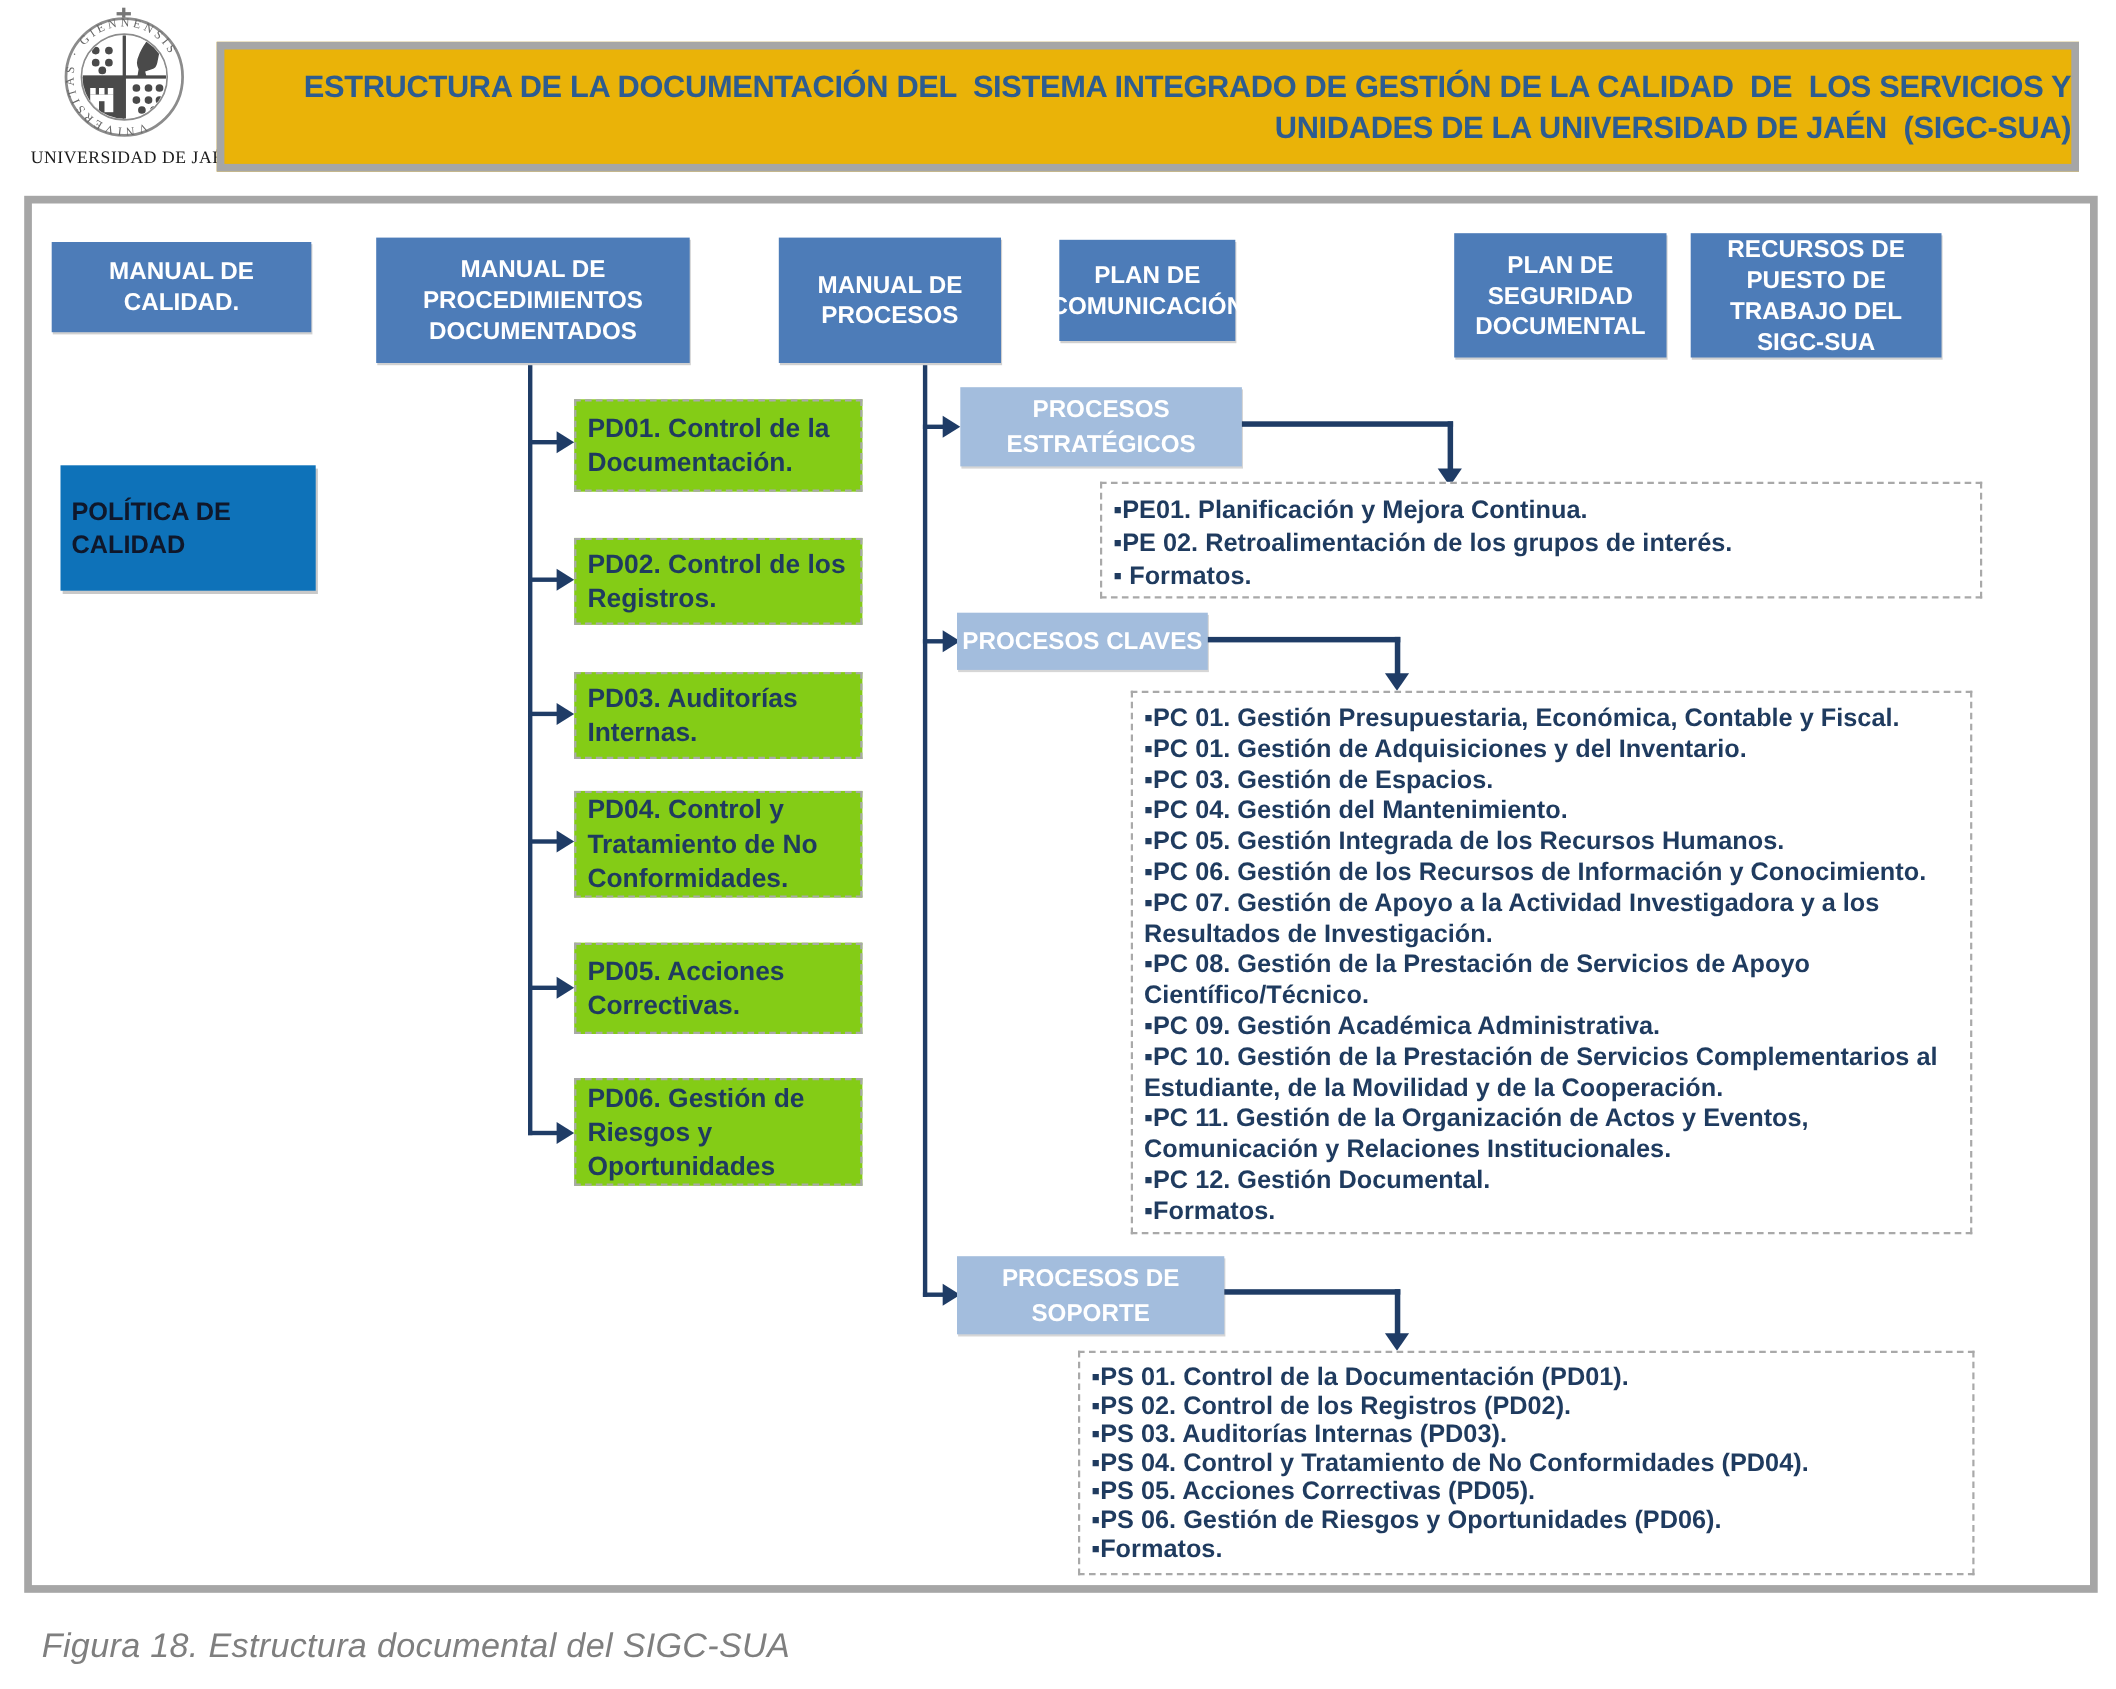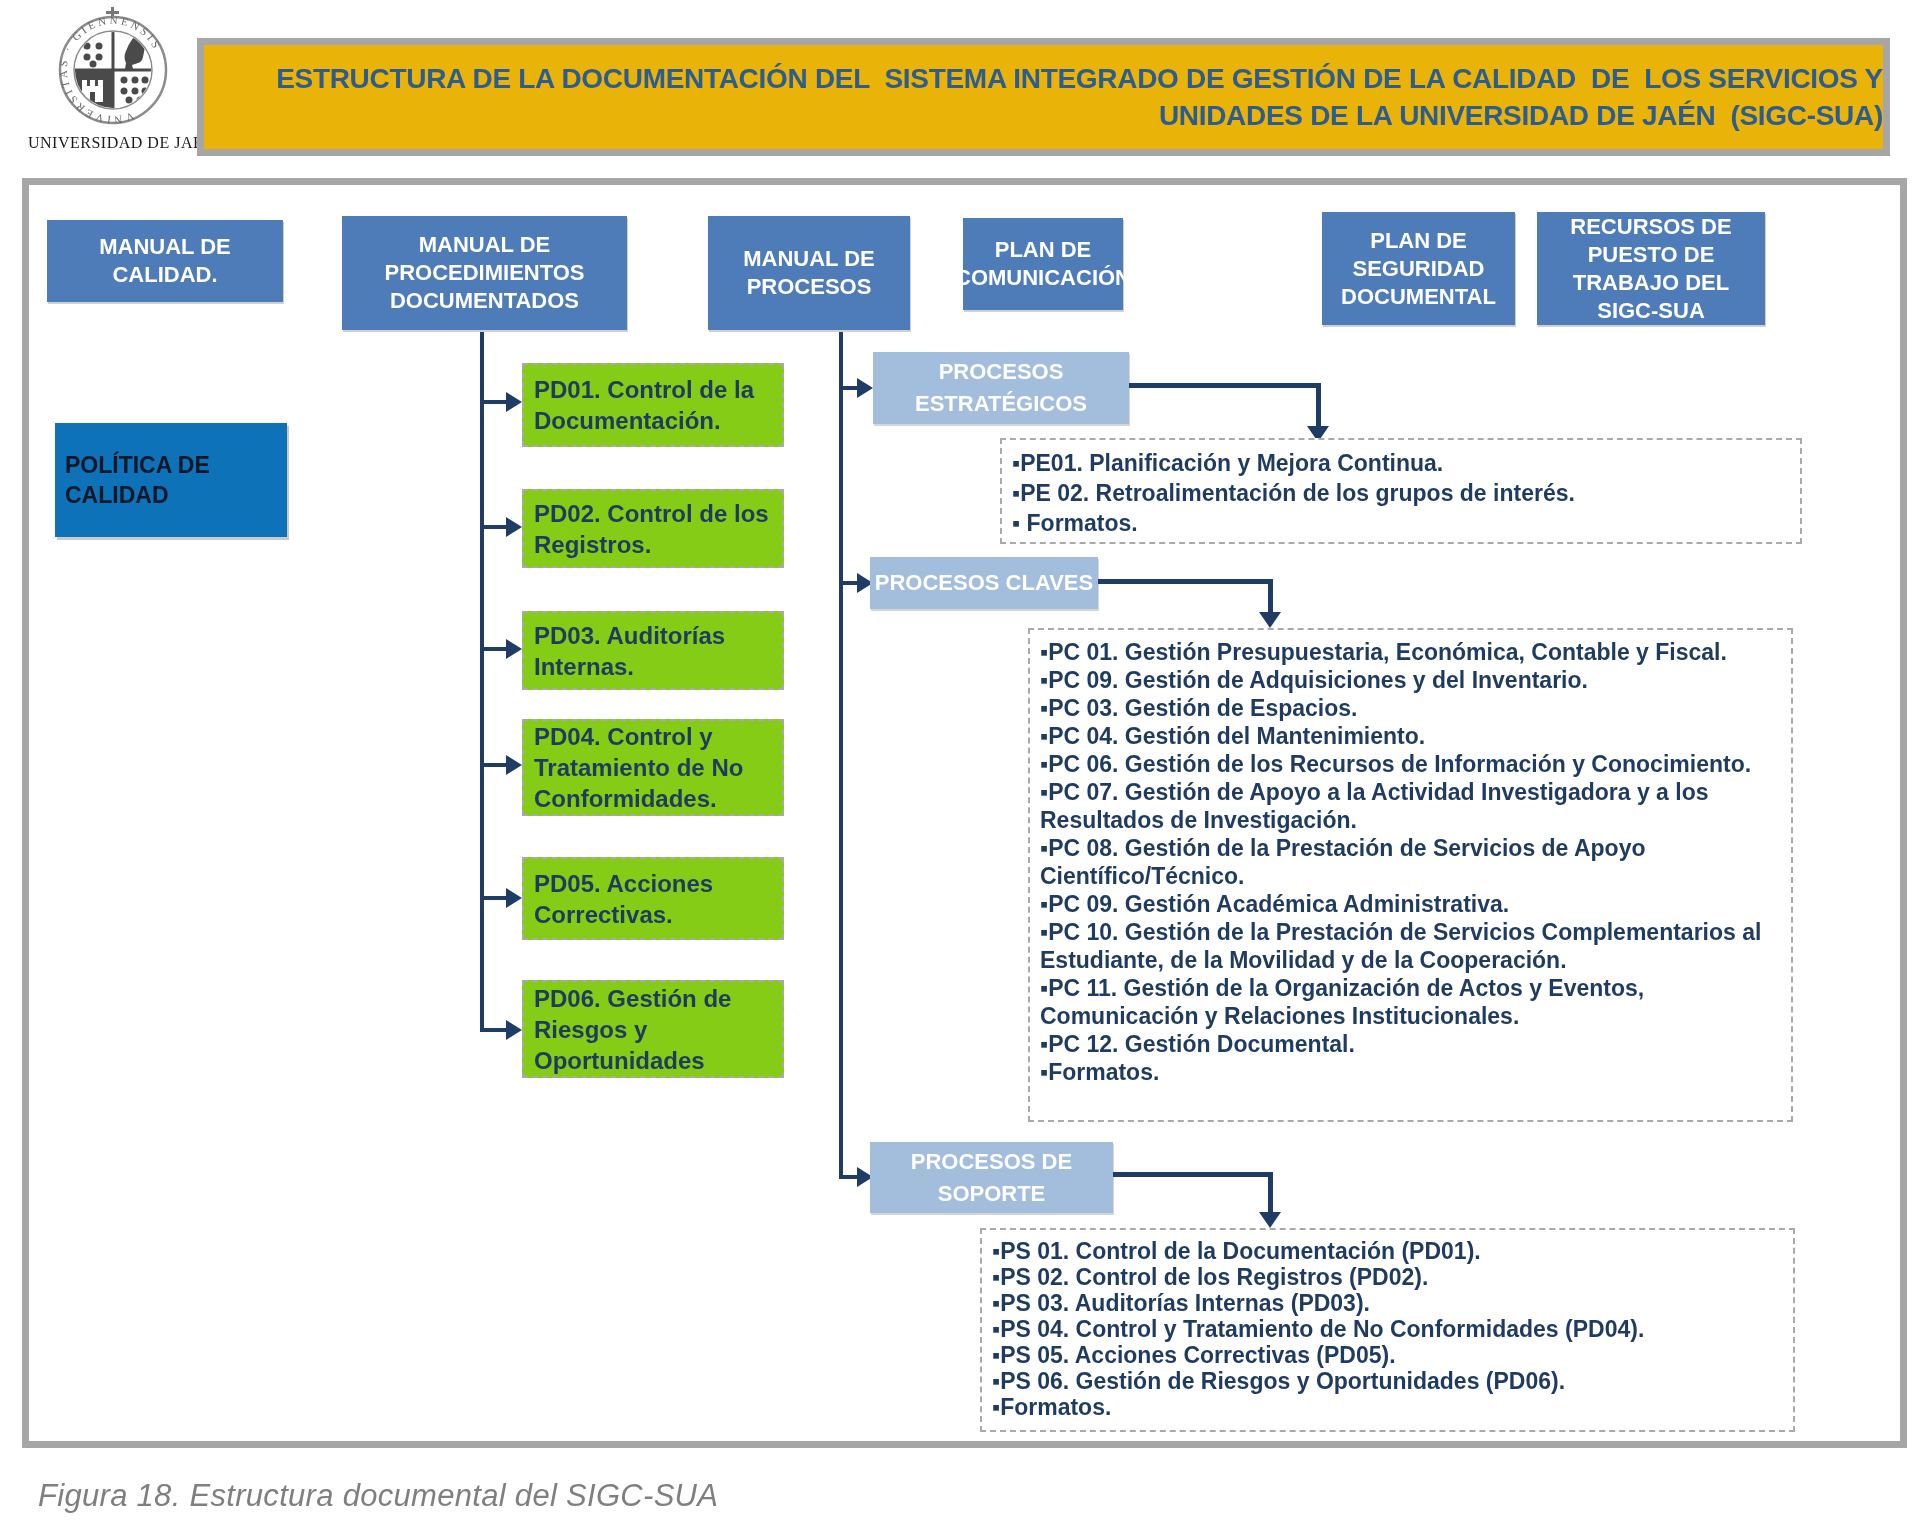--- a/index.html
+++ b/index.html
@@ -239,23 +239,24 @@
   <div class="arrow-down" style="left:1259px;top:1212px;"></div>
 
   <div class="list-box pe-items" style="left:1000px;top:438px;width:802px;height:106px;">
     <div class="item">▪PE01. Planificación y Mejora Continua.</div>
     <div class="item">▪PE 02. Retroalimentación de los grupos de interés.</div>
     <div class="item">▪ Formatos.</div>
   </div>
 
   <div class="list-box pc-items" style="left:1028px;top:628px;width:765px;height:494px;">
     <div class="item">▪PC 01. Gestión Presupuestaria, Económica, Contable y Fiscal.</div>
-    <div class="item">▪PC 09. Gestión de Adquisiciones y del Inventario.</div>
+    <div class="item">▪PC 01. Gestión de Adquisiciones y del Inventario.</div>
     <div class="item">▪PC 03. Gestión de Espacios.</div>
     <div class="item">▪PC 04. Gestión del Mantenimiento.</div>
+    <div class="item">▪PC 05. Gestión Integrada de los Recursos Humanos.</div>
     <div class="item">▪PC 06. Gestión de los Recursos de Información y Conocimiento.</div>
     <div class="item">▪PC 07. Gestión de Apoyo a la Actividad  Investigadora y a los Resultados de Investigación.</div>
     <div class="item">▪PC 08. Gestión de la Prestación de Servicios de Apoyo Científico/Técnico.</div>
     <div class="item">▪PC 09. Gestión Académica Administrativa.</div>
     <div class="item">▪PC 10. Gestión de la Prestación de  Servicios Complementarios al Estudiante, de la Movilidad y de la Cooperación.</div>
     <div class="item">▪PC 11. Gestión de  la  Organización de Actos  y Eventos, Comunicación y Relaciones  Institucionales.</div>
     <div class="item">▪PC 12. Gestión Documental.</div>
     <div class="item">▪Formatos.</div>
   </div>
 

